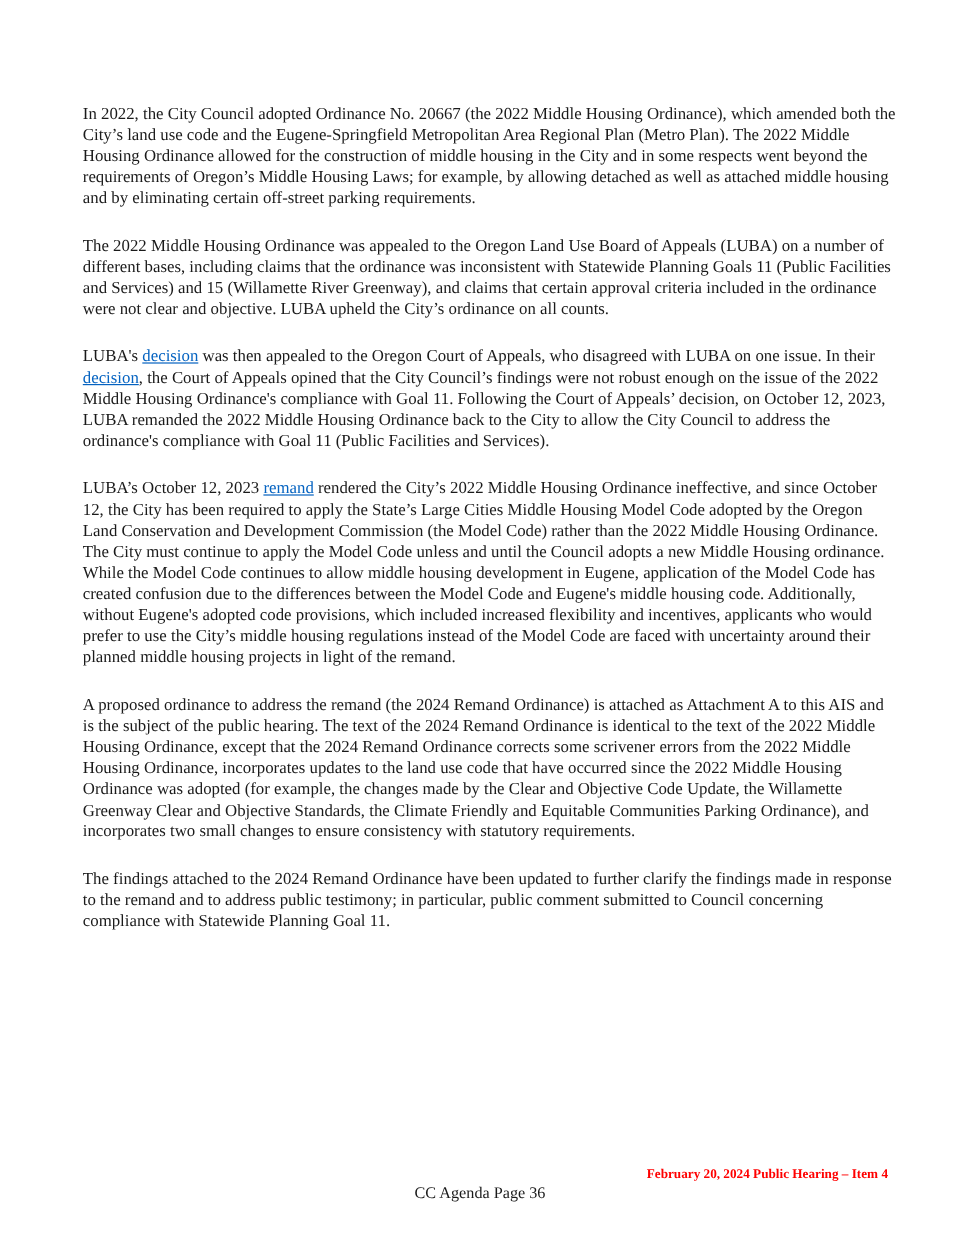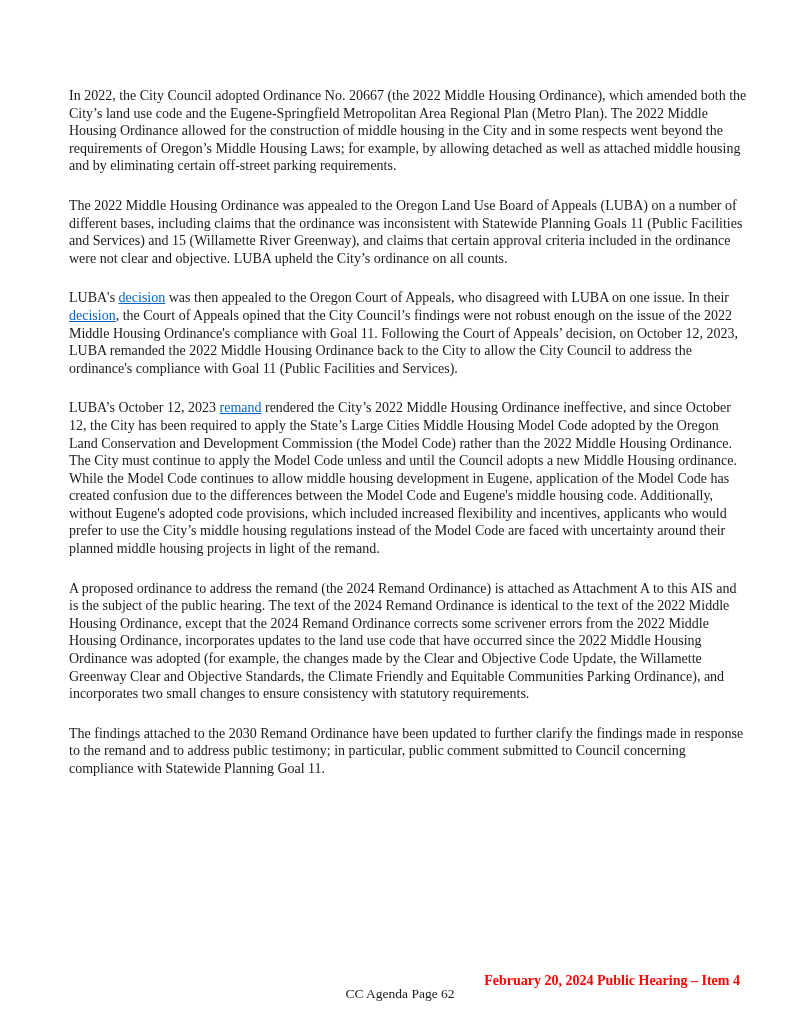--- a/index.html
+++ b/index.html
@@ -29,21 +29,21 @@
     margin: 0 0 22px 0;
   }
   .doc-link {
     color: #0563C1;
     cursor: pointer;
   }
   .footer-right {
     position: absolute;
     top: 973px;
     right: 60px;
-    font-size: 14px;
+    font-size: 11px;
     font-weight: bold;
     color: #FF0000;
     white-space: nowrap;
   }
   .footer-center {
     position: absolute;
     top: 986px;
     left: 0;
     width: 100%;
     text-align: center;
@@ -55,17 +55,17 @@
 </head>
 <body>
 
 <div class="page">
   <div class="doc-body" style="color: rgb(26, 26, 26);">
       <p><span>In 2022, the City Council adopted Ordinance No. 20667 (the 2022 Middle Housing Ordinance), which amended both the City’s land use code and the Eugene-Springfield Metropolitan Area Regional Plan (Metro Plan). The 2022 Middle Housing Ordinance allowed for the construction of middle housing in the City and in some respects went beyond the requirements of Oregon’s Middle Housing Laws; for example, by allowing detached as well as attached middle housing and by eliminating certain off-street parking requirements.</span></p>
       <p><span>The 2022 Middle Housing Ordinance was appealed to the Oregon Land Use Board of Appeals (LUBA) on a number of different bases, including claims that the ordinance was inconsistent with Statewide Planning Goals 11 (Public Facilities and Services) and 15 (Willamette River Greenway), and claims that certain approval criteria included in the ordinance were not clear and objective. LUBA upheld the City’s ordinance on all counts.</span></p>
       <p><span>LUBA's </span><a class="doc-link" href="#" style="color: rgb(5, 99, 193);">decision</a><span> was then appealed to the Oregon Court of Appeals, who disagreed with LUBA on one issue. In their </span><a class="doc-link" href="#" style="color: rgb(5, 99, 193);">decision</a><span>, the Court of Appeals opined that the City Council’s findings were not robust enough on the issue of the 2022 Middle Housing Ordinance's compliance with Goal 11. Following the Court of Appeals’ decision, on October 12, 2023, LUBA remanded the 2022 Middle Housing Ordinance back to the City to allow the City Council to address the ordinance's compliance with Goal 11 (Public Facilities and Services).</span></p>
       <p><span>LUBA’s October 12, 2023 </span><a class="doc-link" href="#" style="color: rgb(5, 99, 193);">remand</a><span> rendered the City’s 2022 Middle Housing Ordinance ineffective, and since October 12, the City has been required to apply the State’s Large Cities Middle Housing Model Code adopted by the Oregon Land Conservation and Development Commission (the Model Code) rather than the 2022 Middle Housing Ordinance. The City must continue to apply the Model Code unless and until the Council adopts a new Middle Housing ordinance.  While the Model Code continues to allow middle housing development in Eugene, application of the Model Code has created confusion due to the differences between the Model Code and Eugene's middle housing code. Additionally, without Eugene's adopted code provisions, which included increased flexibility and incentives, applicants who would prefer to use the City’s middle housing regulations instead of the Model Code are faced with uncertainty around their planned middle housing projects in light of the remand.</span></p>
       <p><span>A proposed ordinance to address the remand (the 2024 Remand Ordinance) is attached as Attachment A to this AIS and is the subject of the public hearing. The text of the 2024 Remand Ordinance is identical to the text of the 2022 Middle Housing Ordinance, except that the 2024 Remand Ordinance corrects some scrivener errors from the 2022 Middle Housing Ordinance, incorporates updates to the land use code that have occurred since the 2022 Middle Housing Ordinance was adopted (for example, the changes made by the Clear and Objective Code Update, the Willamette Greenway Clear and Objective Standards, the Climate Friendly and Equitable Communities Parking Ordinance), and incorporates two small changes to ensure consistency with statutory requirements.</span></p>
-      <p><span>The findings attached to the 2030 Remand Ordinance have been updated to further clarify the findings made in response to the remand and to address public testimony; in particular, public comment submitted to Council concerning compliance with Statewide Planning Goal 11.</span></p>
+      <p><span>The findings attached to the 2024 Remand Ordinance have been updated to further clarify the findings made in response to the remand and to address public testimony; in particular, public comment submitted to Council concerning compliance with Statewide Planning Goal 11.</span></p>
     </div>
   <div class="footer-right" style="color: rgb(255, 0, 0);">February 20, 2024 Public Hearing – Item 4</div>
-  <div class="footer-center">CC Agenda Page 62</div>
+  <div class="footer-center">CC Agenda Page 36</div>
 </div>
 
 </body></html>

